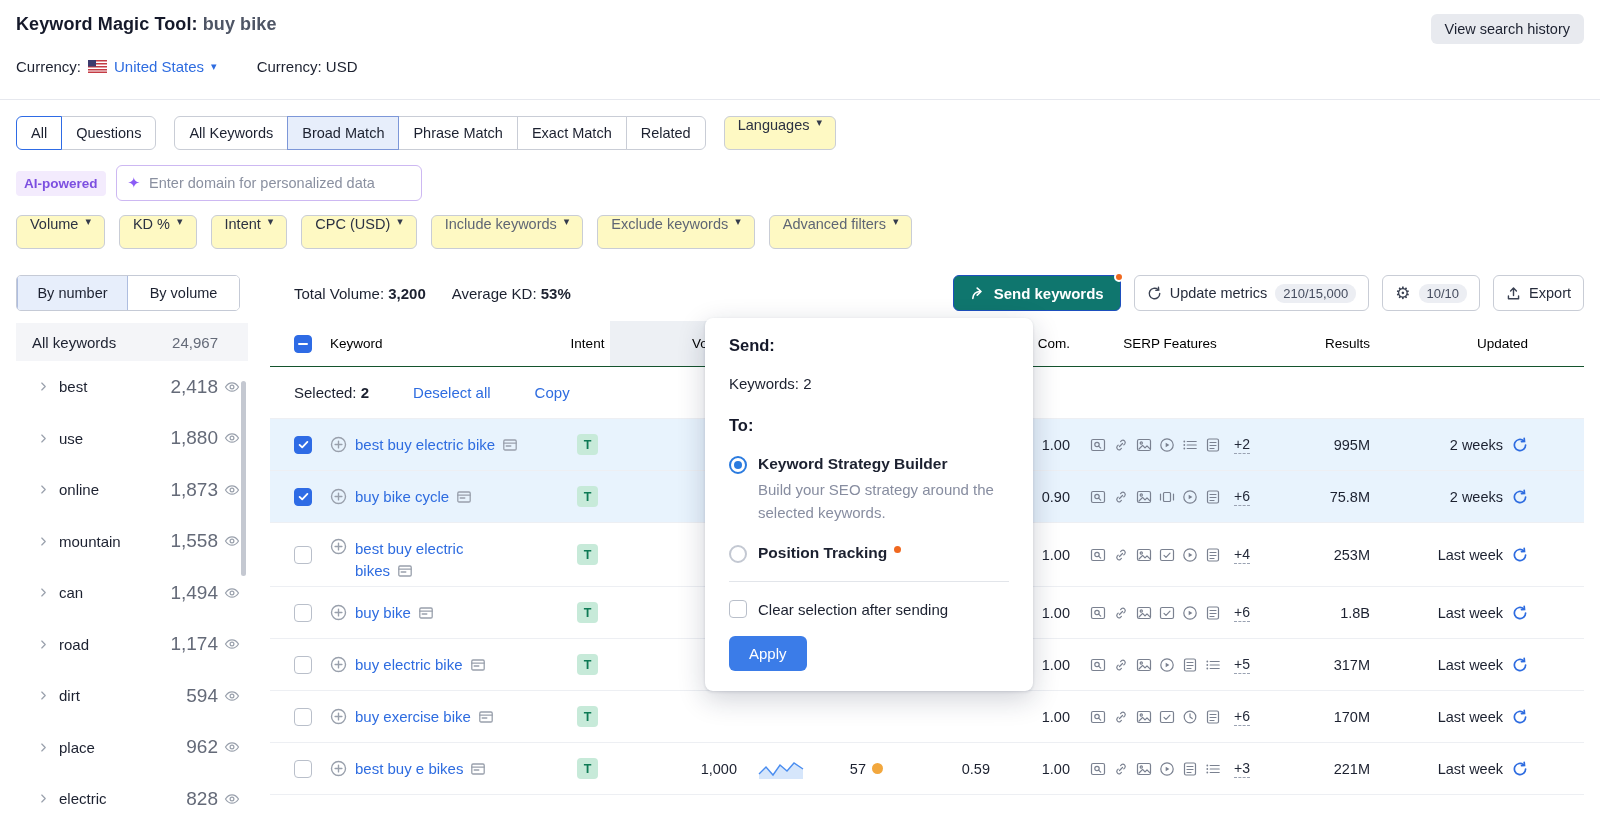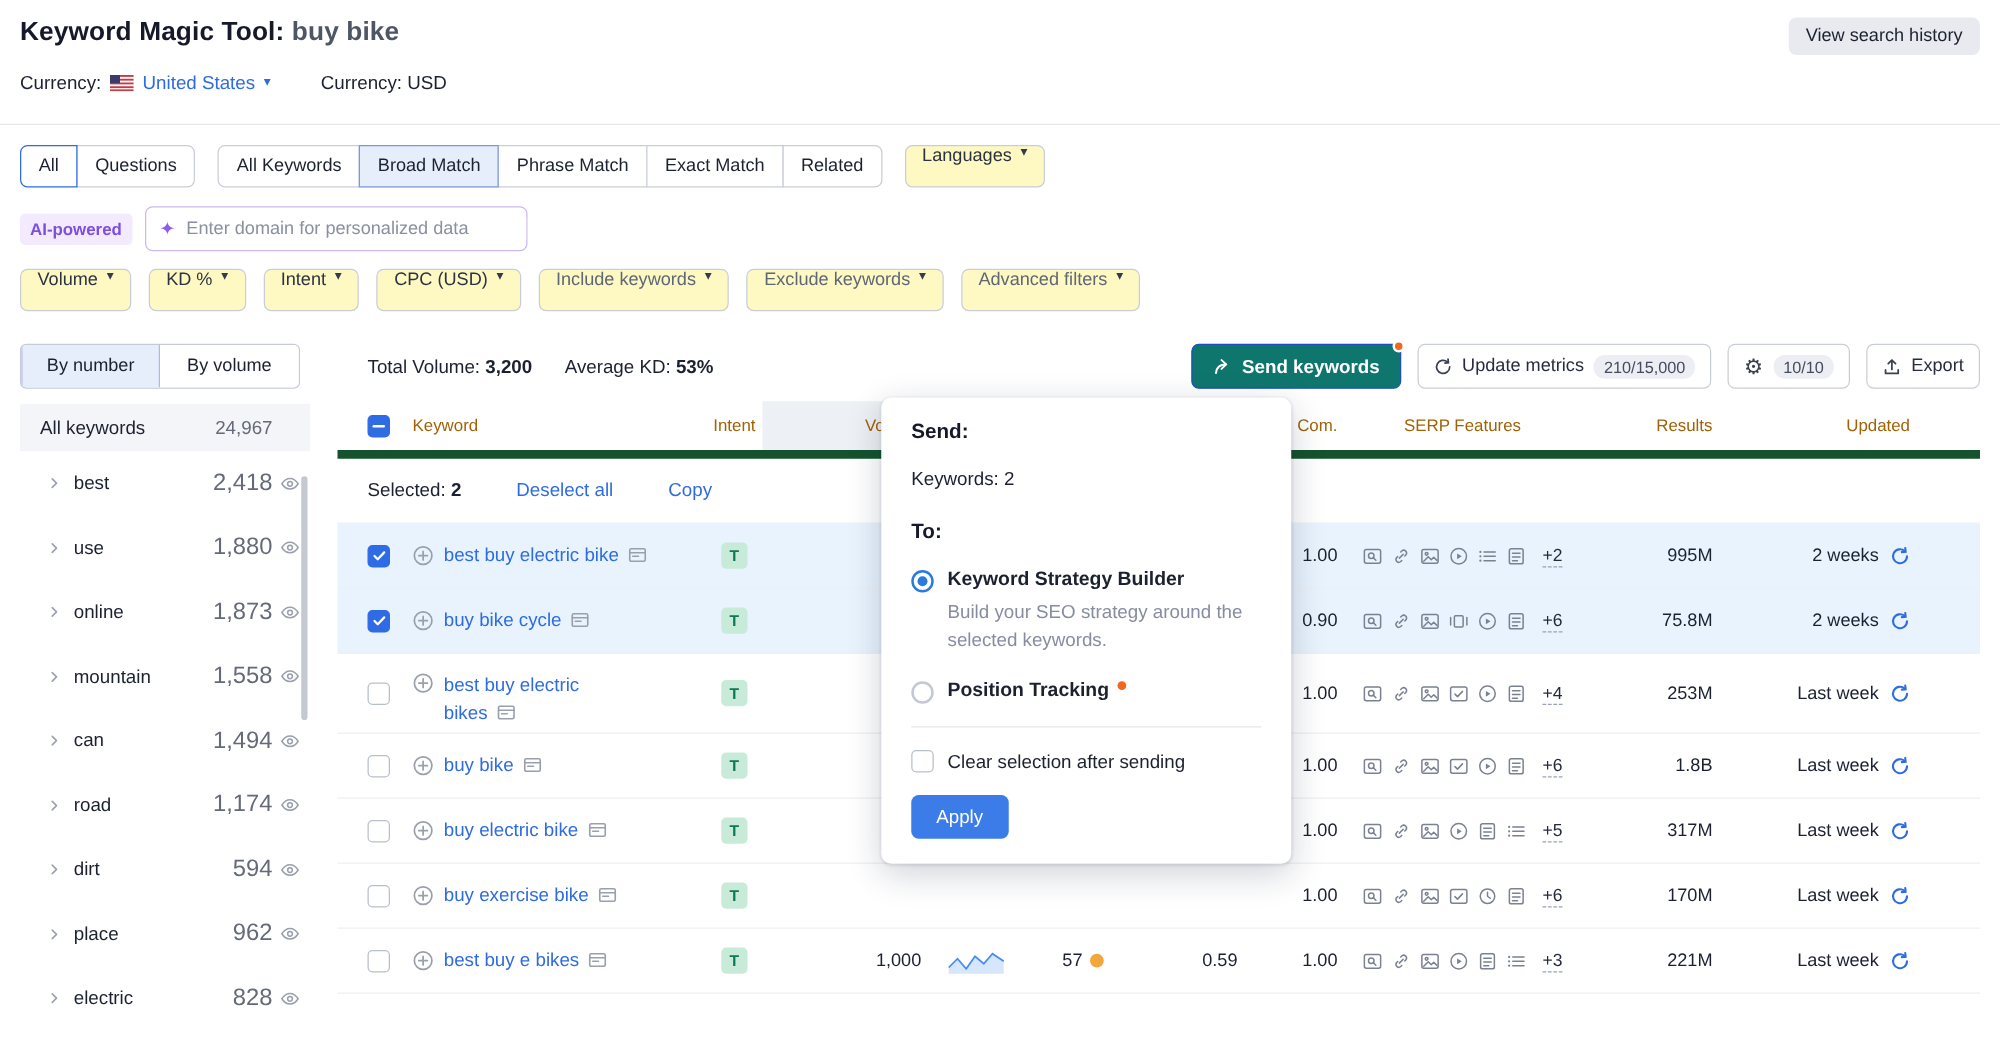--- a/index.html
+++ b/index.html
@@ -4,21 +4,21 @@
 <style>
   * { box-sizing: border-box; }
   html,body { margin:0; padding:0; }
   body {
     width:1600px; height:833px; overflow:hidden; position:relative;
     background:#ffffff; color:#1c2130;
     font-family:"Liberation Sans","DejaVu Sans",sans-serif; font-size:14.5px;
   }
   .topbar { padding:14px 16px 0 16px; }
   .title-row { display:flex; justify-content:space-between; align-items:flex-start; }
-  h1 { margin:0; font-size:21px; font-weight:700; color:#15192a; letter-spacing:.1px; }
+  h1 { margin:0; font-size:18px; font-weight:700; color:#15192a; letter-spacing:.1px; }
   h1 .q { color:#4e5565; }
   .ghost-btn { background:#e8eaef; border:none; border-radius:6px; padding:7px 14px;
     font:inherit; font-size:14.5px; color:#1c2130; cursor:pointer; }
   .meta-row { margin-top:14px; display:flex; align-items:center; font-size:15px; }
   .db { display:inline-flex; align-items:center; gap:7px; cursor:pointer; }
   .db .lbl { color:#1c2130; }
   .db-val { color:#2e6ce0; }
   .caret { font-size:11px; line-height:1; }
   .caret.blue { color:#2e6ce0; }
   .caret.dark { color:#343b4c; }
@@ -82,22 +82,22 @@
     font-weight:700; font-size:15px; position:relative; }
   .notif-dot { position:absolute; top:-4px; right:-4px; width:10px; height:10px;
     background:#f0681f; border-radius:50%; border:2px solid #fff; }
   .btn.ghost { background:#fff; border:1px solid #c9cdd6; color:#262c3c; padding:0 12px; font-size:14.5px; }
   .pill { background:#eceef3; color:#454c5e; font-size:13px; border-radius:9px; padding:2px 8px; }
   .gear-glyph { font-size:17px; line-height:1; color:#3a4152; }
 
   .tbl { margin-top:10px; }
   .thead, .selbar-wrap, .trow { display:grid;
     grid-template-columns:50px 245px 45px 127px 73px 75px 105px 80px 200px 110px 204px; }
-  .thead { height:46px; border-bottom:7px solid #14532d; align-items:stretch;
-    color:#a16207; font-size:13.5px; }
+  .thead { height:46px; border-bottom:1px solid #14532d; align-items:stretch;
+    color:#000000; font-size:13.5px; }
   .thead .c { display:flex; align-items:center; }
   .c { display:flex; align-items:center; min-width:0; }
   .c-check { padding-left:24px; }
   .c-kw { padding-left:10px; }
   .c-int { justify-content:center; }
   .c-vol { justify-content:flex-end; }
   .c-trend { justify-content:flex-end; padding-right:6px; }
   .c-kd { justify-content:flex-end; padding-right:2px; }
   .c-cpc { justify-content:flex-end; }
   .c-com { justify-content:flex-end; }

